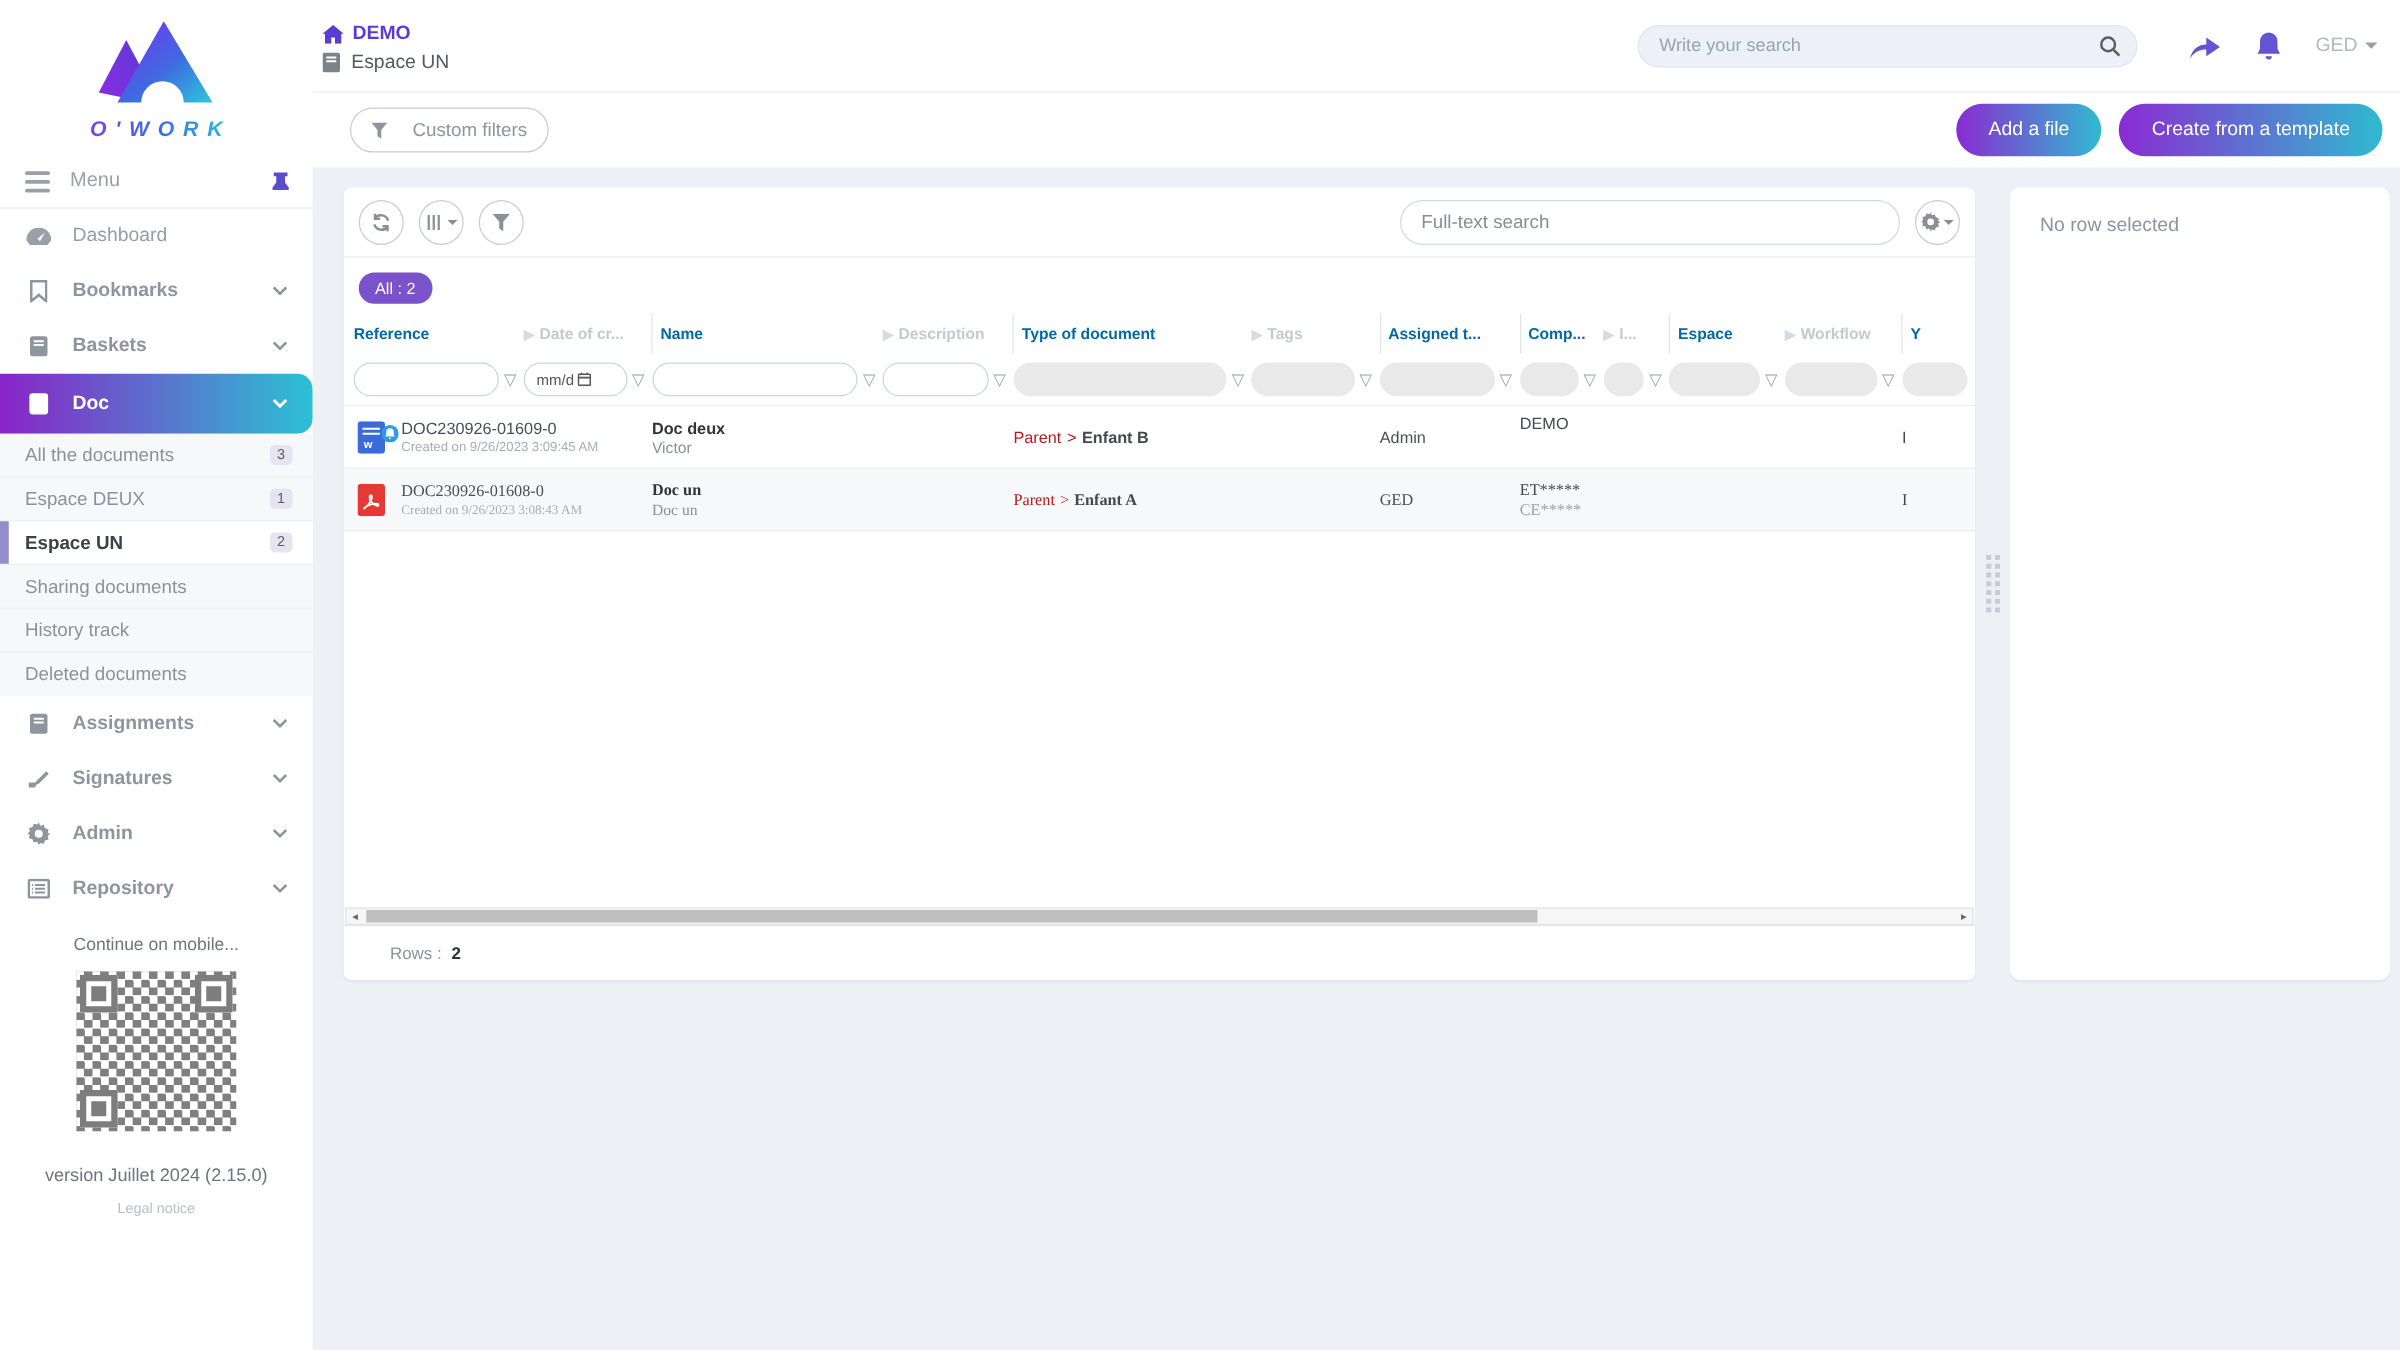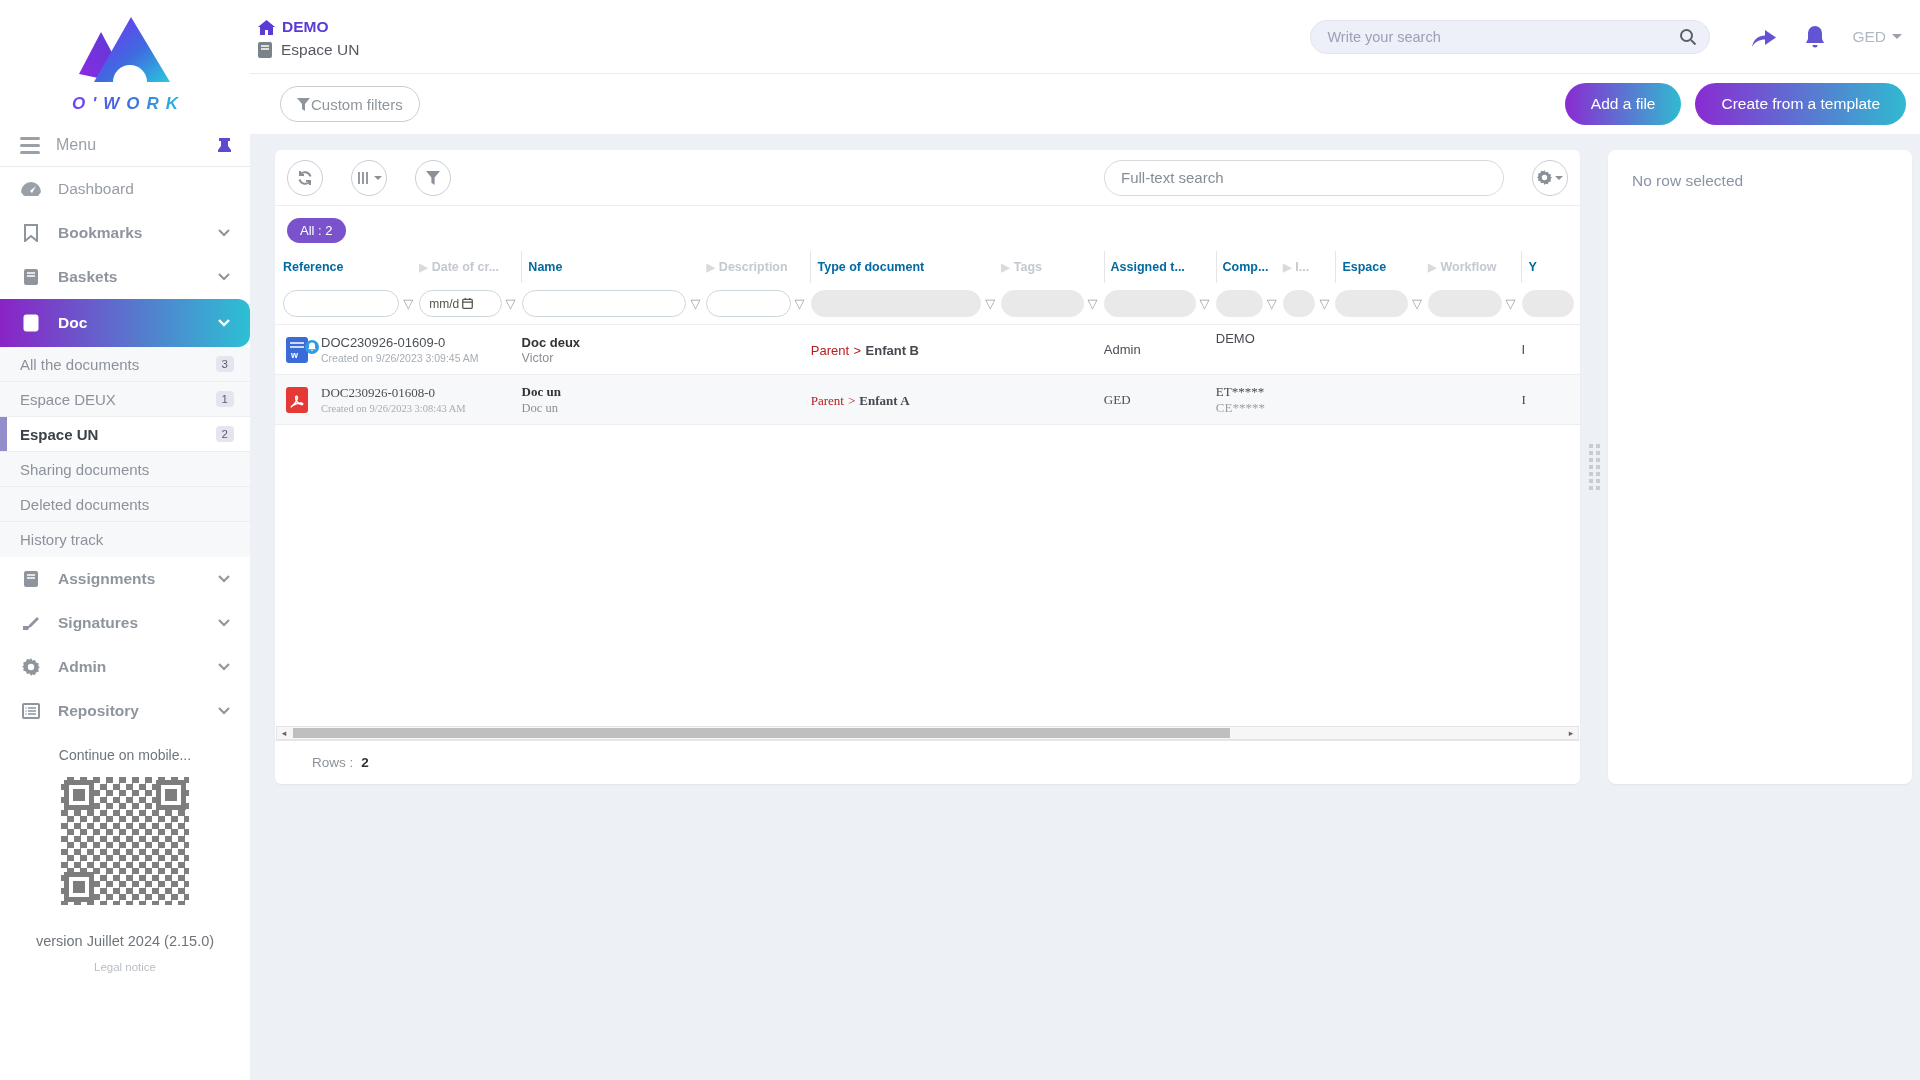--- a/index.html
+++ b/index.html
@@ -47,29 +47,29 @@
   .crumbs { display:flex; flex-direction:column; gap:5px; padding-top:4px; }
   .crumb-home { display:flex; align-items:center; gap:7px; color:#5b3bd5; font-weight:bold; font-size:15.5px; }
   .crumb-space { display:flex; align-items:center; gap:9px; color:#55595f; font-size:15.5px; }
   .search-pill { margin-left:auto; width:400px; height:34px; background:#eef0f9; border:1px solid #e2e4f0; border-radius:17px; display:flex; align-items:center; padding:0 12px 0 16px; }
   .search-pill input { flex:1; border:none; outline:none; background:transparent; font-size:14.5px; color:#555; font-family:inherit; }
   .search-pill input::placeholder { color:#9aa0b5; }
   .top-icons { display:flex; align-items:center; gap:26px; margin-left:40px; }
   .user-chip { color:#b3b9c4; font-size:15.5px; display:flex; align-items:center; gap:6px; cursor:pointer; }
   .caret { width:0; height:0; border-left:5px solid transparent; border-right:5px solid transparent; border-top:5px solid #9aa0ab; }
   .actionbar { background:#fff; height:60px; display:flex; align-items:center; padding:0 14px 0 30px; }
-  .pill-btn { border:1px solid #ccc; background:#fff; border-radius:18px; height:36px; padding:0 16px; display:flex; align-items:center; gap:1px; color:#8f959c; font-size:15px; cursor:pointer; font-family:inherit; }
+  .pill-btn { border:1px solid #ccc; background:#fff; border-radius:18px; height:36px; padding:0 16px; display:flex; align-items:center; gap:20px; color:#8f959c; font-size:15px; cursor:pointer; font-family:inherit; }
   .grad-btn { margin-left:14px; border:none; border-radius:21px; height:42px; padding:0 26px; color:#fff; font-size:15.5px; cursor:pointer; font-family:inherit;
     background:linear-gradient(90deg,#8a2bd2,#30bad0); }
   .actionbar .spacer { flex:1; }
 
   
   .content { flex:1; display:flex; padding:16px 8px 20px 25px; min-height:0; }
   .table-card { width:1305px; min-width:1305px; background:#fff; border-radius:6px; box-shadow:0 1px 2px rgba(0,0,0,.05); display:flex; flex-direction:column; overflow:hidden; }
-  .tc-toolbar { height:56px; display:flex; align-items:center; gap:28px; padding:0 12px; border-bottom:1px solid #ededf0; }
+  .tc-toolbar { height:56px; display:flex; align-items:center; gap:12px; padding:0 12px; border-bottom:1px solid #ededf0; }
   .circle-btn { min-width:36px; height:36px; border:1px solid #c9cdd2; background:#fff; border-radius:18px; display:flex; align-items:center; justify-content:center; gap:3px; cursor:pointer; color:#8a9097; }
   .tc-toolbar .spacer { flex:1; }
   .fulltext-pill { width:400px; height:36px; border:1px solid #d4dade; border-radius:18px; display:flex; align-items:center; padding:0 16px; }
   .fulltext-pill input { flex:1; border:none; outline:none; font-size:15px; color:#555; font-family:inherit; background:transparent; }
   .fulltext-pill input::placeholder { color:#868d96; }
   .badge-row { padding:12px 12px 8px; }
   .all-badge { display:inline-block; background:#7a52cc; color:#fff; font-size:13px; padding:5px 13px; border-radius:15px; cursor:pointer; }
 
   .thead, .tfilter, .trow { display:flex; overflow:hidden; padding:0 0 0 8px; }
   .th { display:flex; align-items:center; font-size:12.5px; font-weight:bold; color:#0369a1; height:32px; gap:4px; }
@@ -215,24 +215,24 @@
         <span class="count-badge">1</span>
       </div>
       <div class="sub-item active">
         <span>Espace UN</span>
         <span class="count-badge">2</span>
       </div>
       <div class="sub-item">
         <span>Sharing documents</span>
       </div>
       <div class="sub-item">
+        <span>History track</span>
+      </div>
+      <div class="sub-item">
         <span>Deleted documents</span>
-      </div>
-      <div class="sub-item">
-        <span>History track</span>
       </div>
     </div>
 
     <div class="nav-item">
       <span class="ic">
         <svg width="16" height="18" viewBox="0 0 16 18">
             <rect x="1" y="1" width="14" height="16" rx="2" fill="#8f959e"></rect>
             <path d="M4 5h8M4 8h8" stroke="#fff" stroke-width="1.6"></path>
           </svg>
       </span>

